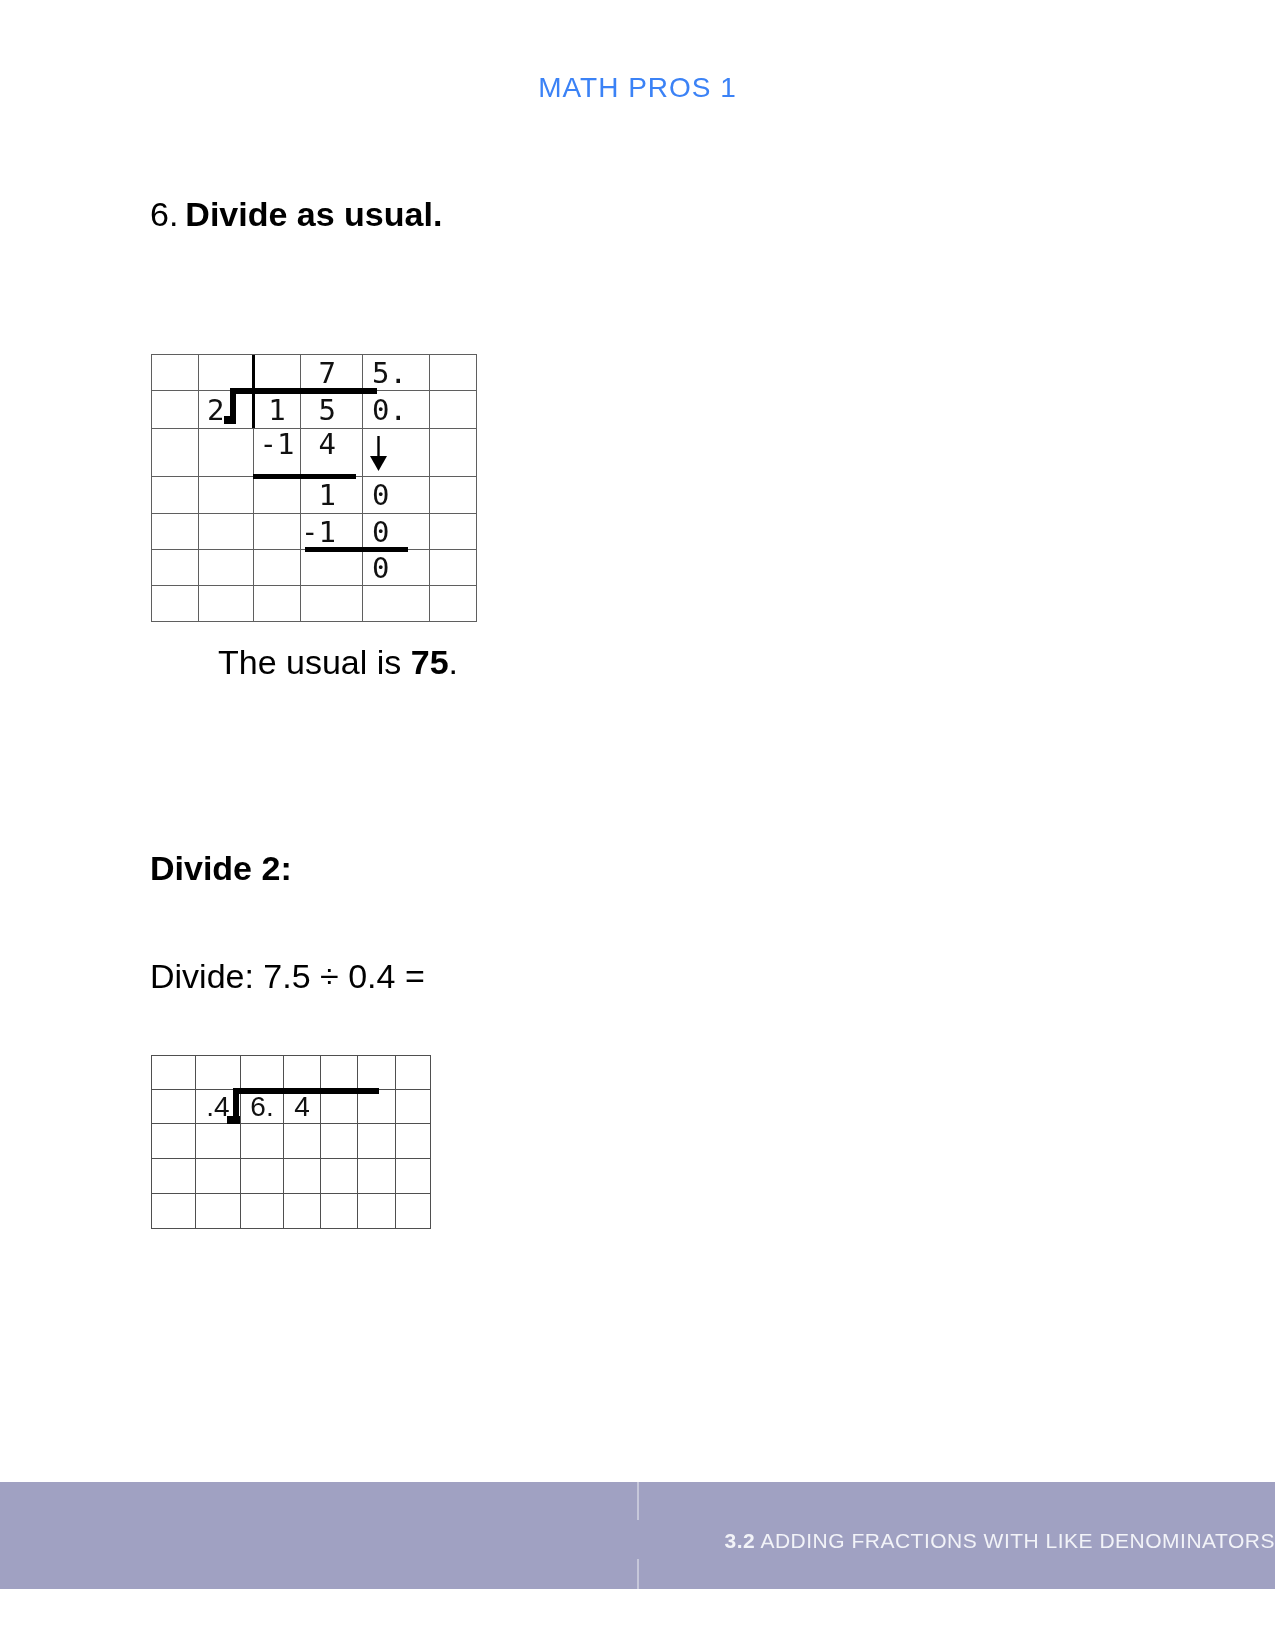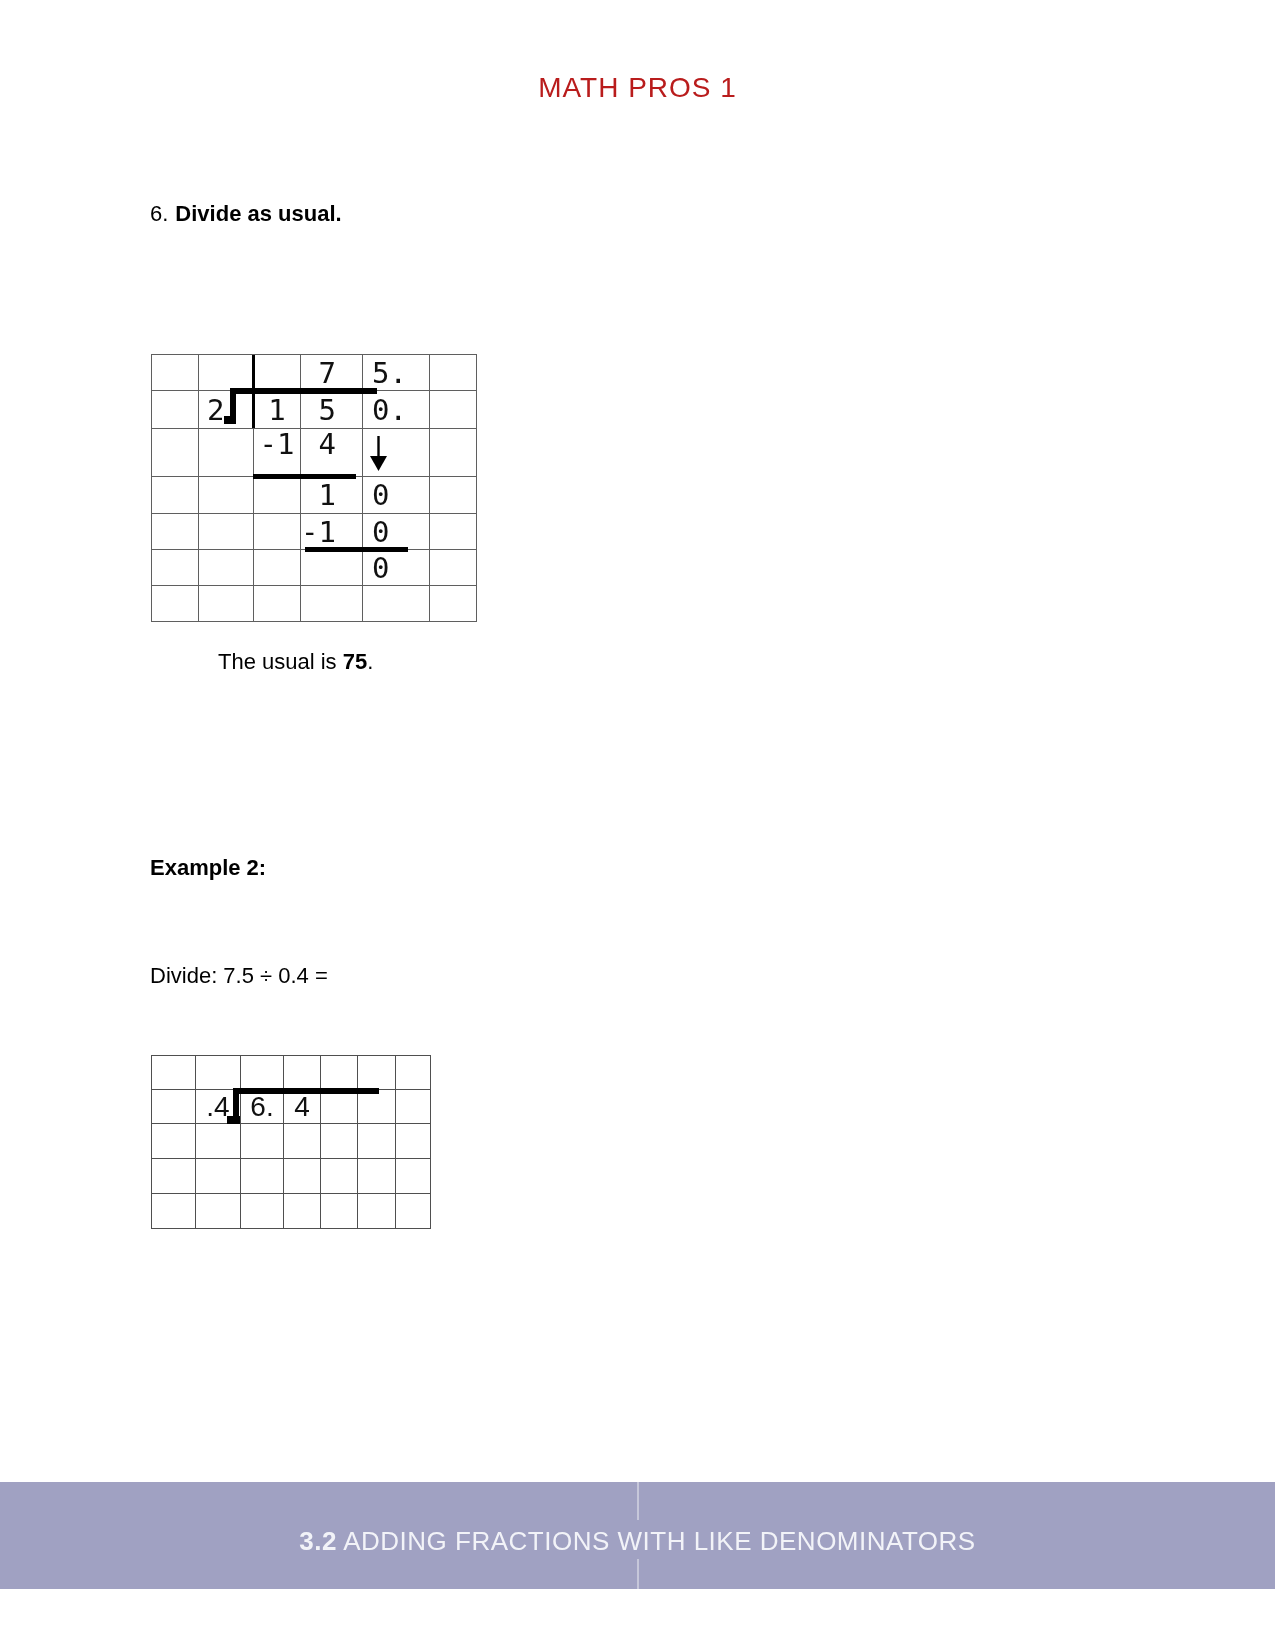--- a/index.html
+++ b/index.html
@@ -3,24 +3,24 @@
 <meta charset="utf-8">
 <style>
   html,body{margin:0;padding:0;background:#e9e9e9;}
   .page{
     position:relative;width:1275px;height:1650px;background:#ffffff;
     font-family:"Liberation Sans",sans-serif;color:#000;overflow:hidden;
   }
   
   .header{
     position:absolute;top:72px;left:0;width:100%;text-align:center;
-    font-size:28px;line-height:32px;letter-spacing:1px;color:#b91c1c;
+    font-size:28px;line-height:32px;letter-spacing:1px;color:#3b82f6;
   }
   
-  .para{position:absolute;font-size:22px;line-height:32px;white-space:pre;}
+  .para{position:absolute;font-size:34px;line-height:32px;white-space:pre;}
   .p-step{left:150px;top:198px;}
   .p-answer{left:218px;top:646px;}
   .p-ex2{left:150px;top:852px;font-weight:bold;}
   .p-div{left:150px;top:960px;}
   .b{font-weight:bold;}
   .ml{margin-left:7px;}
   
   .grid{position:absolute;border-collapse:collapse;table-layout:fixed;}
   .grid td{border:1px solid #5f5f5f;padding:0;overflow:hidden;}
   .g1{left:151px;top:354px;}
@@ -55,22 +55,22 @@
   .ov-vinc2{left:233px;top:1088px;width:146px;height:6px;}
   .ov-stem2{left:233px;top:1088px;width:6px;height:35px;}
   .ov-foot2{left:227px;top:1116px;width:13px;height:8px;}
   .arrow{position:absolute;left:368px;top:436px;}
   
   .footer{position:absolute;left:0;top:1482px;width:1275px;height:107px;background:#a0a1c2;}
   .fdiv{position:absolute;left:637px;width:2px;background:#c6c7da;}
   .fdiv-t{top:0;height:38px;}
   .fdiv-b{bottom:0;height:30px;}
   .ftext{
-    position:absolute;left:0;top:46px;width:100%;text-align:center;
-    color:#f2f3f8;font-size:26px;line-height:26px;letter-spacing:.5px;white-space:pre;
+    position:absolute;left:0;top:46px;width:100%;text-align:right;
+    color:#f2f3f8;font-size:21px;line-height:26px;letter-spacing:.5px;white-space:pre;
   }
 </style>
 </head>
 <body>
 
 <div class="page">
 
   <div class="header">MATH PROS 1</div>
 
   <div class="para p-step"><span>6.</span><span class="b ml">Divide as usual.</span></div>
@@ -150,21 +150,21 @@
   <div class="ov ov-foot1"></div>
   <div class="ov ov-sub1"></div>
   <div class="ov ov-sub2"></div>
   <svg class="arrow" width="22" height="36" viewBox="0 0 22 36">
     <line x1="10.5" y1="0" x2="10.5" y2="22" stroke="#000" stroke-width="2.4"></line>
     <polygon points="2,20 19,20 10.5,35" fill="#000"></polygon>
   </svg>
 
   <div class="para p-answer"><span>The usual is </span><span class="b">75</span><span>.</span></div>
 
-  <div class="para p-ex2">Example 2:</div>
+  <div class="para p-ex2">Divide 2:</div>
 
   <div class="para p-div">Divide: 7.5 ÷ 0.4 =</div>
 
   <table class="grid g2">
     <colgroup>
       <col style="width:44px">
         <col style="width:45px">
         <col style="width:43px">
       <col style="width:37px">
         <col style="width:37px">

